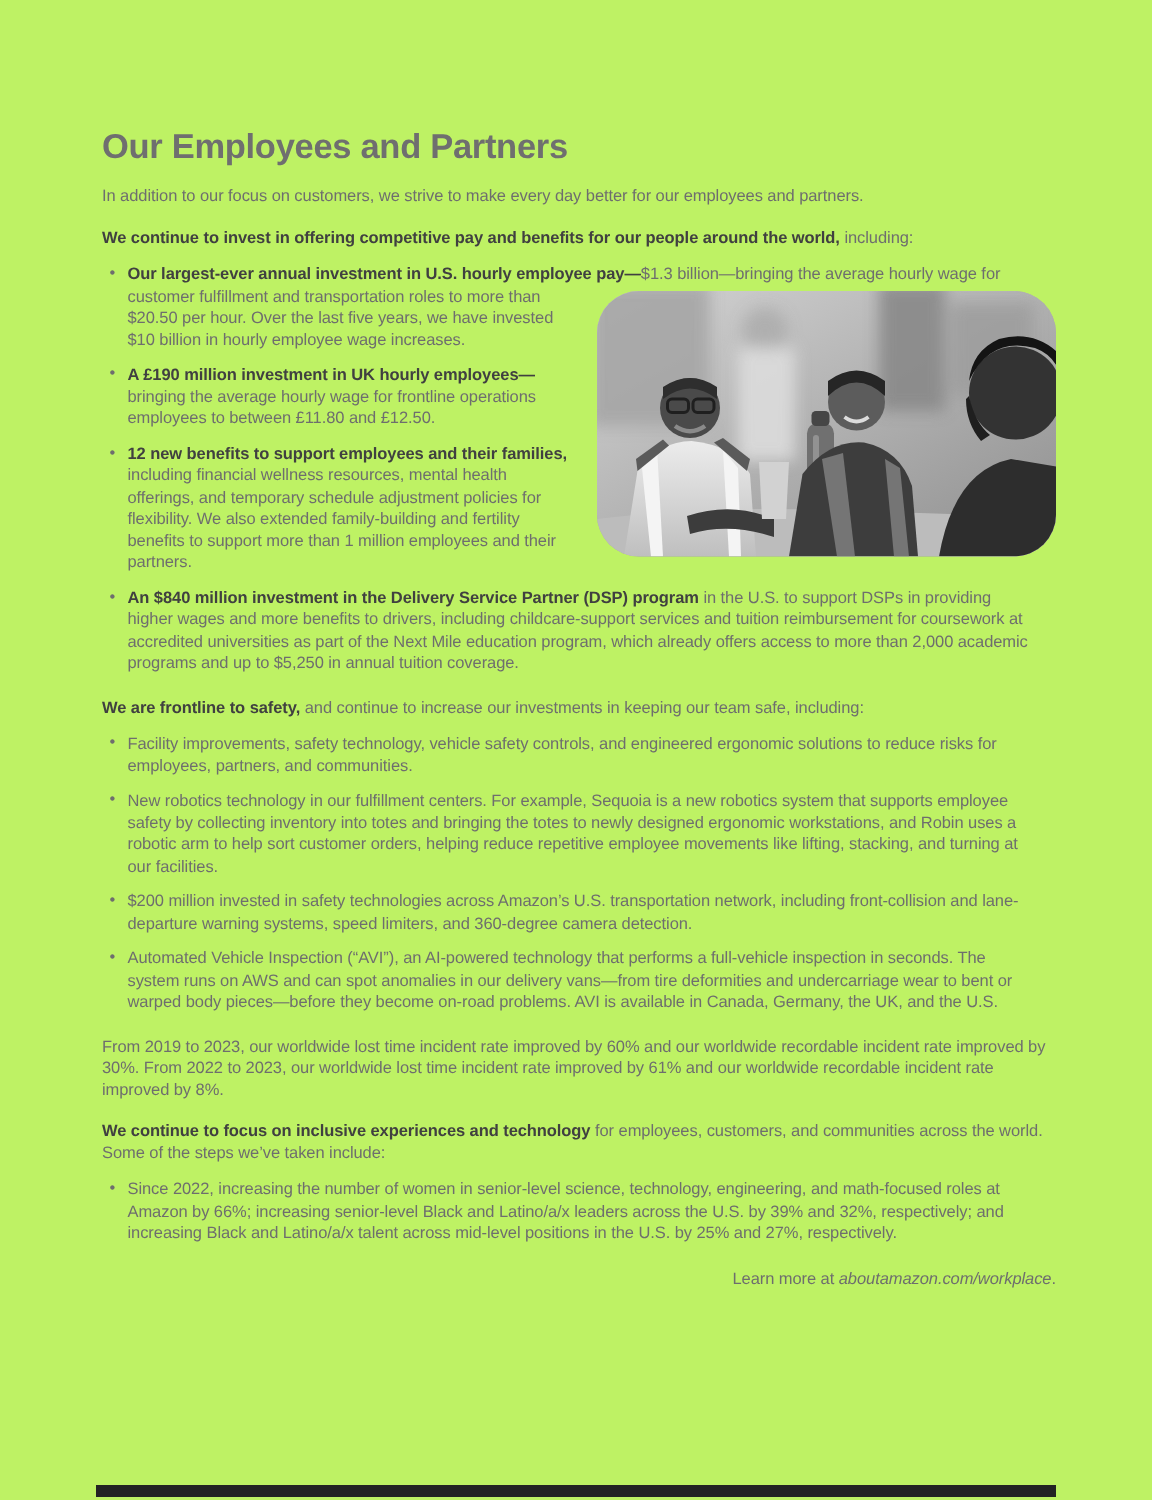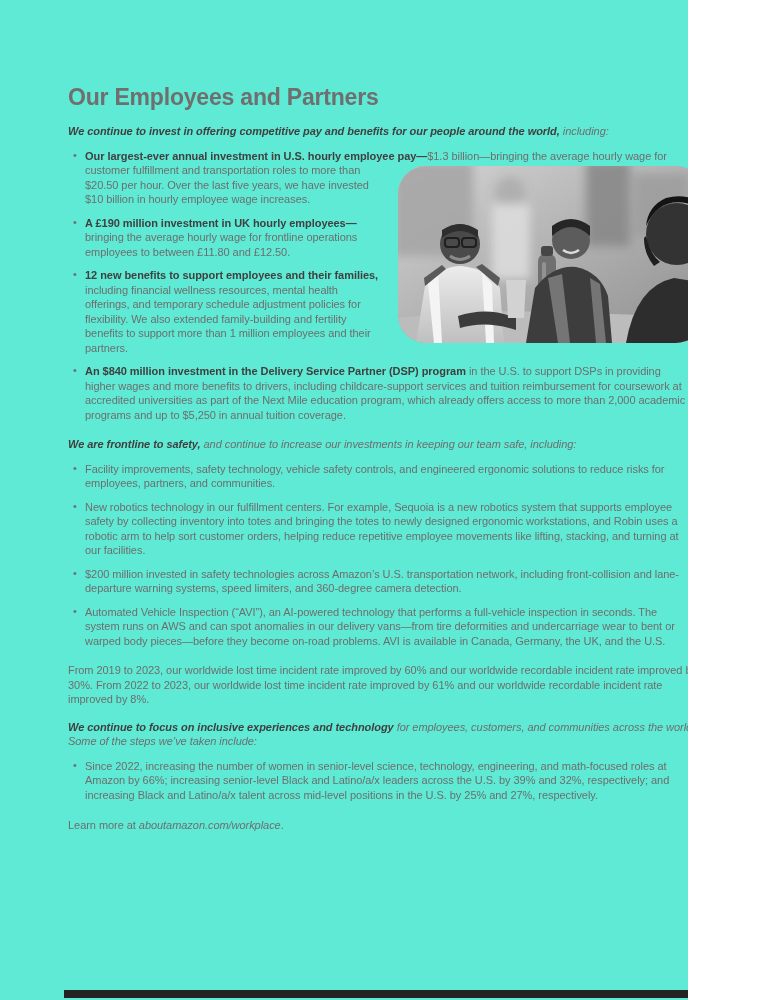--- a/index.html
+++ b/index.html
@@ -1,43 +1,44 @@
 <!DOCTYPE html>
 <html><head>
 <meta charset="utf-8">
 <style>
   html,body{margin:0;padding:0;background:#ffffff;}
   body{width:768px;height:1000px;font-family:"Liberation Sans",sans-serif;
        -webkit-font-smoothing:antialiased;}
-  .page{position:relative;width:688px;height:1000px;background:#5eead4;overflow:hidden;}
+  .page{position:relative;width:768px;height:1000px;background:#bef264;overflow:hidden;}
   .content{position:absolute;left:68px;top:84px;width:636px;
            color:#6e6e6e;font-size:11px;line-height:14.5px;letter-spacing:-0.05px;}
   h1.title{font-size:23px;line-height:27px;font-weight:bold;color:#6f6f6f;
            letter-spacing:-0.2px;margin:0 0 13px 0;}
   p{margin:0 0 13px 0;}
-  p.lead{margin:0 0 10px 0;font-style:italic;}
+  p.lead{margin:0 0 10px 0;}
   .b{font-weight:bold;color:#404040;}
   .i{font-style:italic;}
   ul.bullets{list-style:none;margin:0 0 15px 0;padding:0;}
   ul.bullets li{position:relative;padding-left:17px;margin:0 12px 9px 0;}
   ul.bullets li::before{content:"\2022";position:absolute;left:5px;top:-1px;color:#6e6e6e;}
   .photo{float:right;width:306px;height:177px;margin:3px -12px 8px 14px;
          border-radius:28px;overflow:hidden;background:#a9a9a9;}
   .photo svg{display:block;width:100%;height:100%;}
-  .footer-note{margin:16px 0 0 0;}
+  .footer-note{margin:16px 0 0 0;text-align:right;}
   .footer-bar{position:absolute;left:64px;top:990px;width:640px;height:8px;background:#232323;}
 </style>
 </head>
 <body>
 
 <div class="page">
   <div class="content">
 
     <h1 class="title">Our Employees and Partners</h1>
 
+    <p>In addition to our focus on customers, we strive to make every day better for our employees and partners.</p>
 
     <p class="lead"><span class="b">We continue to invest in offering competitive pay and benefits for our people around the world,</span><span> including:</span></p>
 
     <ul class="bullets">
       <li><span class="b">Our largest-ever annual investment in U.S. hourly employee pay—</span><span class="photo" role="img" aria-label="Grayscale photo of three warehouse employees in reflective safety vests talking and laughing together at a table with a water bottle and cup">
             <svg viewBox="0 0 306 177" xmlns="http://www.w3.org/2000/svg">
             <defs>
               <linearGradient id="bg" x1="0" y1="0" x2="1" y2="1">
                 <stop offset="0" stop-color="#d4d4d4"></stop>
                   <stop offset="1" stop-color="#8e8e8e"></stop>

